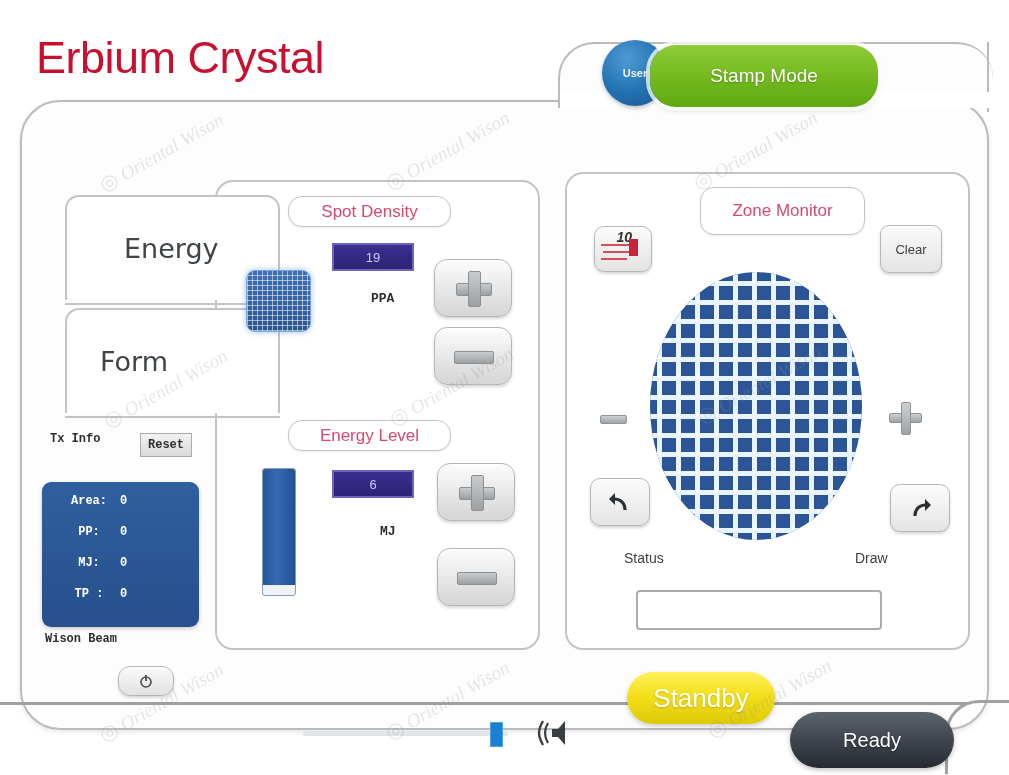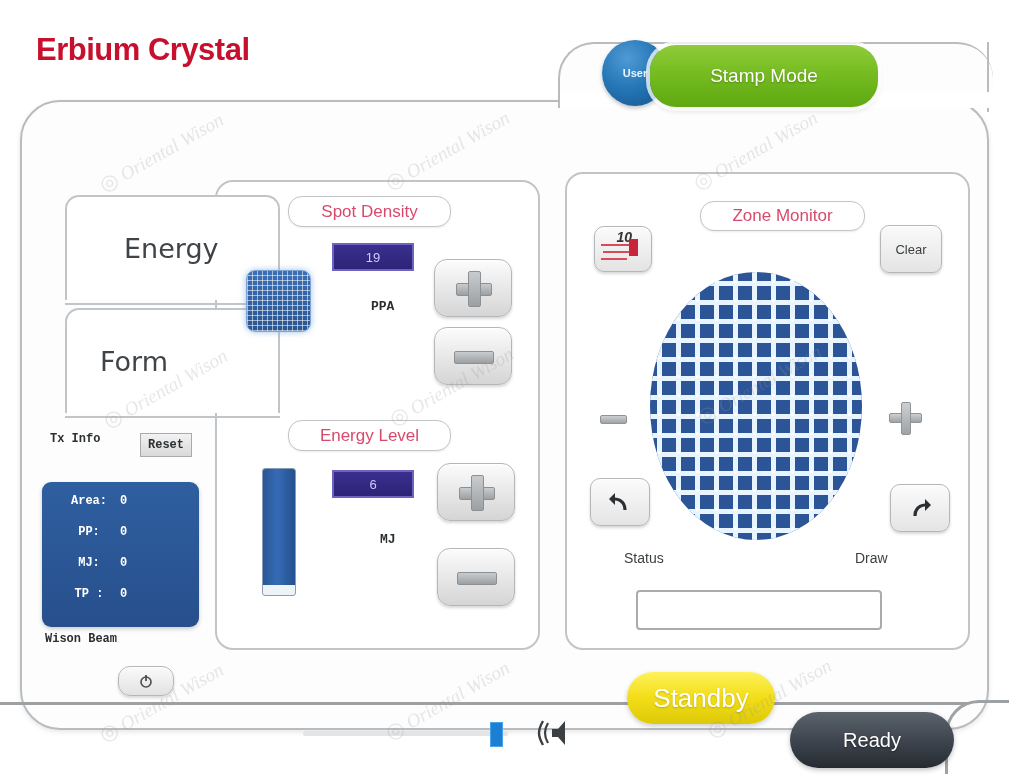--- a/index.html
+++ b/index.html
@@ -30,22 +30,22 @@
     font-style: normal;
     margin-right: 5px;
     font-size: 21px;
   }
 
   
   .title {
     position: absolute;
     left: 36px;
     top: 32px;
-    font-size: 31px;
-    font-weight: bold;
+    font-size: 45px;
+    font-weight: normal;
     color: #c8102e;
     letter-spacing: -0.5px;
     z-index: 30;
   }
 
   
   .device {
     position: absolute;
     left: 20px;
     top: 100px;
@@ -230,21 +230,21 @@
     border-radius: 14px;
     background: #ffffff;
     color: #d84a6b;
     font-size: 17px;
     display: flex; align-items: center; justify-content: center;
     z-index: 22;
     box-shadow: 0 1px 2px rgba(0,0,0,0.08);
   }
   .pt-spot   { left: 288px; top: 196px; width: 163px; height: 31px; }
   .pt-energy { left: 288px; top: 420px; width: 163px; height: 31px; }
-  .pt-zone   { left: 700px; top: 201px; width: 165px; height: 30px; }
+  .pt-zone   { left: 700px; top: 187px; width: 165px; height: 48px; }
 
   
   .readout {
     position: absolute;
     width: 82px; height: 28px;
     background: linear-gradient(180deg,#3a2f8f 0%,#2d2376 100%);
     border: 2px solid #6f63c0;
     color: #cfc9ff;
     font-size: 13px;
     display: flex; align-items: center; justify-content: center;
@@ -253,21 +253,20 @@
   .ro-spot   { left: 332px; top: 243px; }
   .ro-energy { left: 332px; top: 470px; }
 
   .unit {
     position: absolute;
     font-family: "Liberation Mono", monospace;
     font-size: 13px;
     font-weight: bold;
     color: #2c2f31;
     z-index: 22;
-    margin-top: 8px;
   }
   .u-ppa { left: 371px; top: 291px; }
   .u-mj  { left: 380px; top: 524px; }
 
   
   .pmbtn {
     position: absolute;
     width: 78px; height: 58px;
     border-radius: 13px;
     background: linear-gradient(180deg,#fcfcfc 0%,#e6e6e6 55%,#d5d5d5 100%);

